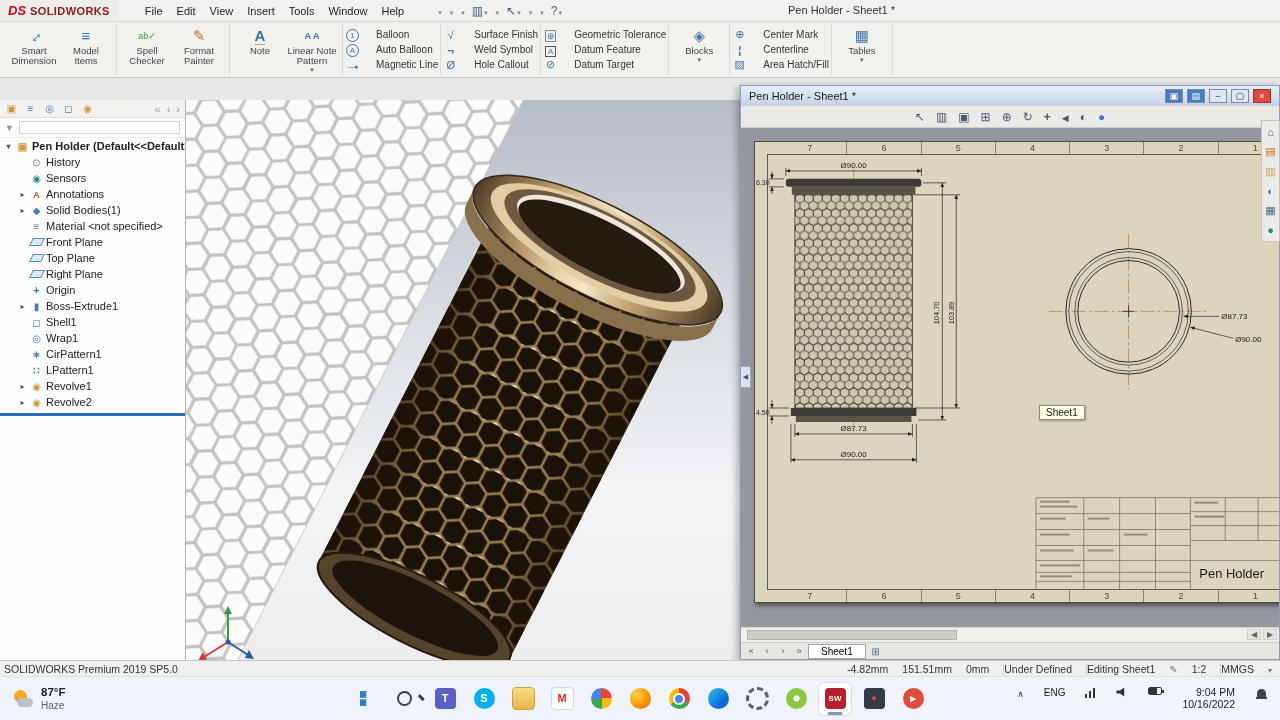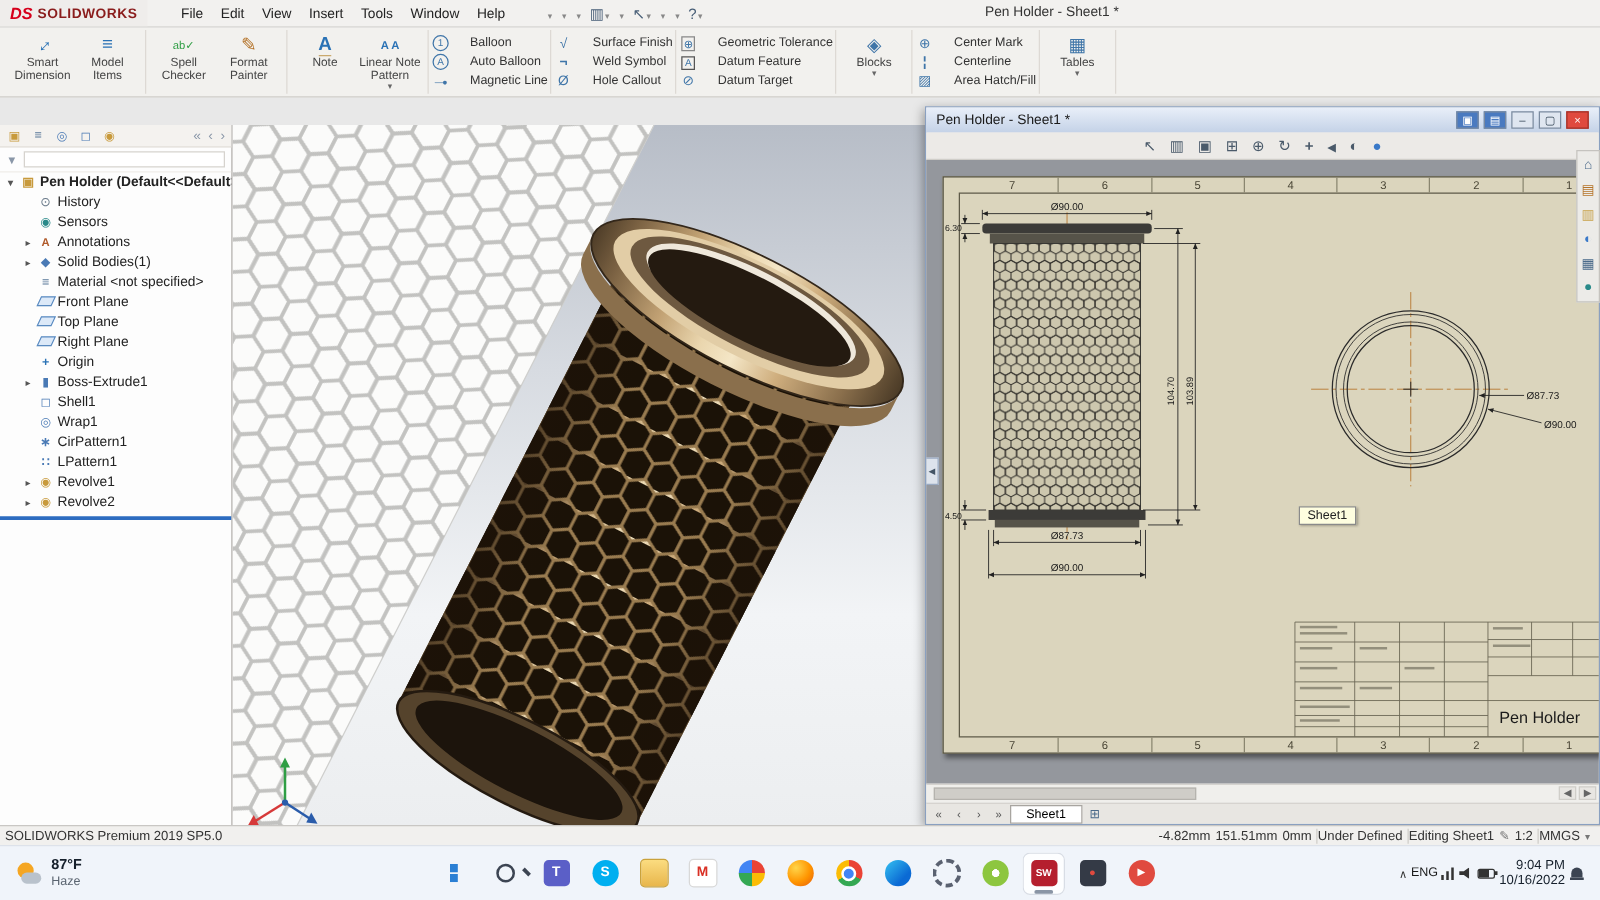--- a/index.html
+++ b/index.html
@@ -150,21 +150,21 @@
 .ic-home::before{content:"⌂";color:#4a6a8a}
 .ic-design-library::before{content:"▤";color:#b5742a}
 .ic-file-explorer::before{content:"▥";color:#c8a24a}
 .ic-appearances::before{content:"◐";color:#3a79c8}
 .ic-custom-properties::before{content:"▦";color:#4a6a8a}
 .ic-forum::before{content:"●";color:#2a8a8a}
 
 
 #statusbar{position:absolute;left:0;right:0;top:660px;height:16px;background:#f1f0ee;border-top:1px solid #c9c7c4;display:flex;align-items:center;font-size:10.5px;color:#333;z-index:60}
 .sb-left{padding-left:4px}
-.sb-right{margin-left:auto;display:flex;align-items:flex-end;gap:4px;padding-right:8px}
+.sb-right{margin-left:auto;display:flex;align-items:flex-end;gap:14px;padding-right:8px}
 .sb-sep{border-left:1px solid #cfcdc9;}
 .sb-pencil::before{content:"✎";color:#777;font-size:10px}
 .sb-dd::before{content:"▾";color:#777;font-size:8px}
 
 
 #taskbar{position:absolute;left:0;right:0;top:676px;height:44px;background:#f0f4fa;border-top:1px solid #dde2ea;display:flex;align-items:center;z-index:70}
 .weather{display:flex;align-items:center;gap:7px;padding:0 12px;cursor:pointer}
 .weather-ic{width:22px;height:22px;position:relative}
 .weather-ic::before{content:"";position:absolute;left:2px;top:2px;width:13px;height:13px;border-radius:50%;background:#f5a623}
 .weather-ic::after{content:"";position:absolute;left:5px;top:10px;width:16px;height:9px;border-radius:6px;background:#b9c2cc}
@@ -188,21 +188,21 @@
 .ag.ic-firefox::before{content:"";border-radius:50%;background:radial-gradient(circle at 32% 30%,#ffd54a,#ff9500 55%,#e55b0c)}
 .ag.ic-chrome::before{content:"";border-radius:50%;background:conic-gradient(#ea4335 0 33%,#34a853 33% 66%,#fbbc05 66% 100%);position:relative}
 .ag.ic-chrome{position:relative}
 .ag.ic-chrome::after{content:"";position:absolute;width:8px;height:8px;border-radius:50%;background:#4285f4;border:2px solid #fff;left:50%;top:50%;transform:translate(-50%,-50%)}
 .ag.ic-edge::before{content:"";border-radius:50%;background:linear-gradient(135deg,#35c1f1,#0b6ad4 70%)}
 .ag.ic-settings::before{content:"";width:17px;height:17px;border-radius:50%;border:3.5px dashed #5a6170;background:transparent}
 .ag.ic-camtasia::before{content:"";border-radius:50%;background:radial-gradient(circle,#fff 0 20%,#8dc63f 22%)}
 .ag.ic-solidworks::before{content:"SW";font-size:8px;background:#b51f2e}
 .ag.ic-recorder::before{content:"●";color:#e04a3f;background:#343a46;font-size:9px}
 .ag.ic-media::before{content:"▸";background:#e04a3f;border-radius:50%}
-.tray{margin-left:auto;display:flex;align-items:center;gap:3px;padding-right:12px}
+.tray{margin-left:auto;display:flex;gap:20px;padding-right:12px}
 .tray>*{cursor:pointer}
 .tri{display:inline-block}
 .tri.ic-chevron-up::before{content:"∧";font-size:9px;color:#333}
 .tri.ic-wifi{width:11px;height:11px;background-image:linear-gradient(#333,#333),linear-gradient(#333,#333),linear-gradient(#333,#333);background-size:2px 4px,2px 7px,2px 10px;background-position:0 100%,4px 100%,8px 100%;background-repeat:no-repeat}
 .tri.ic-volume{width:12px;height:10px;background:#333;clip-path:polygon(0 35%,30% 35%,65% 5%,65% 95%,30% 65%,0 65%)}
 .tri.ic-battery{width:14px;height:8px;border:1.5px solid #333;border-radius:2px;position:relative;background:linear-gradient(to right,#333 0 70%,transparent 70%)}
 .tri.ic-battery::after{content:"";position:absolute;right:-3px;top:1.5px;width:2px;height:3px;background:#333}
 .lang{font-size:10px;color:#1a1a1a}
 .clock{display:flex;flex-direction:column;align-items:flex-end;line-height:11.5px;font-size:10.5px;color:#16202c}
 .bell{width:13px;height:13px;position:relative}

